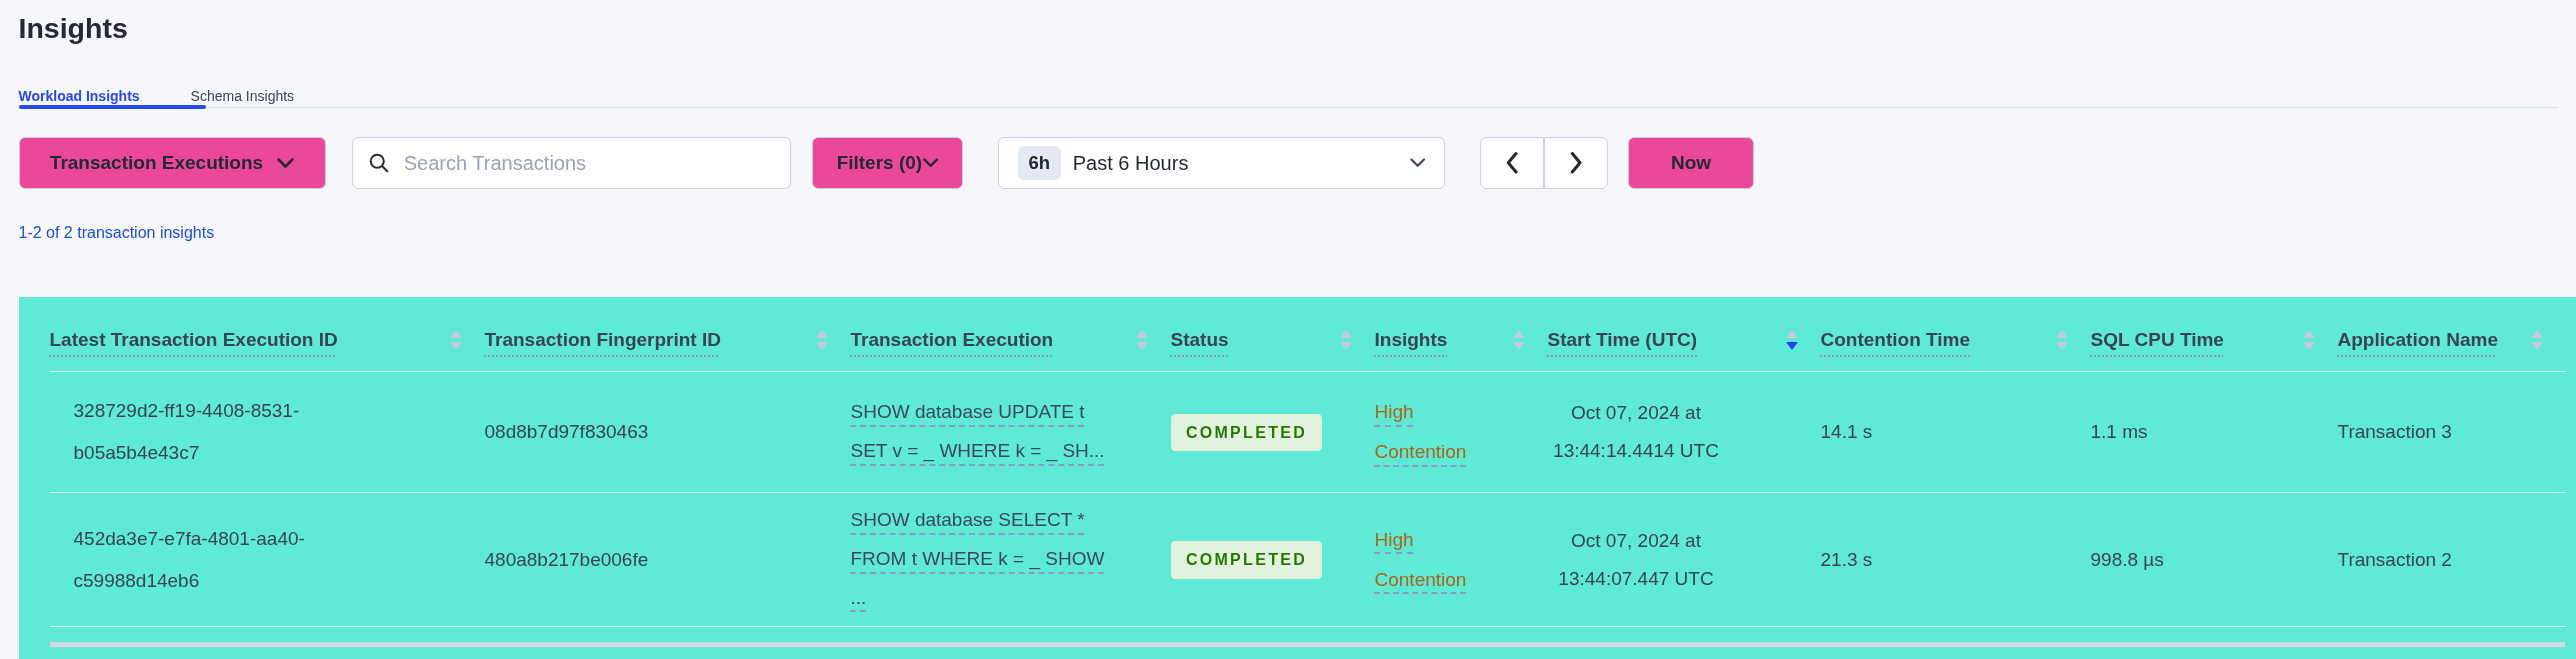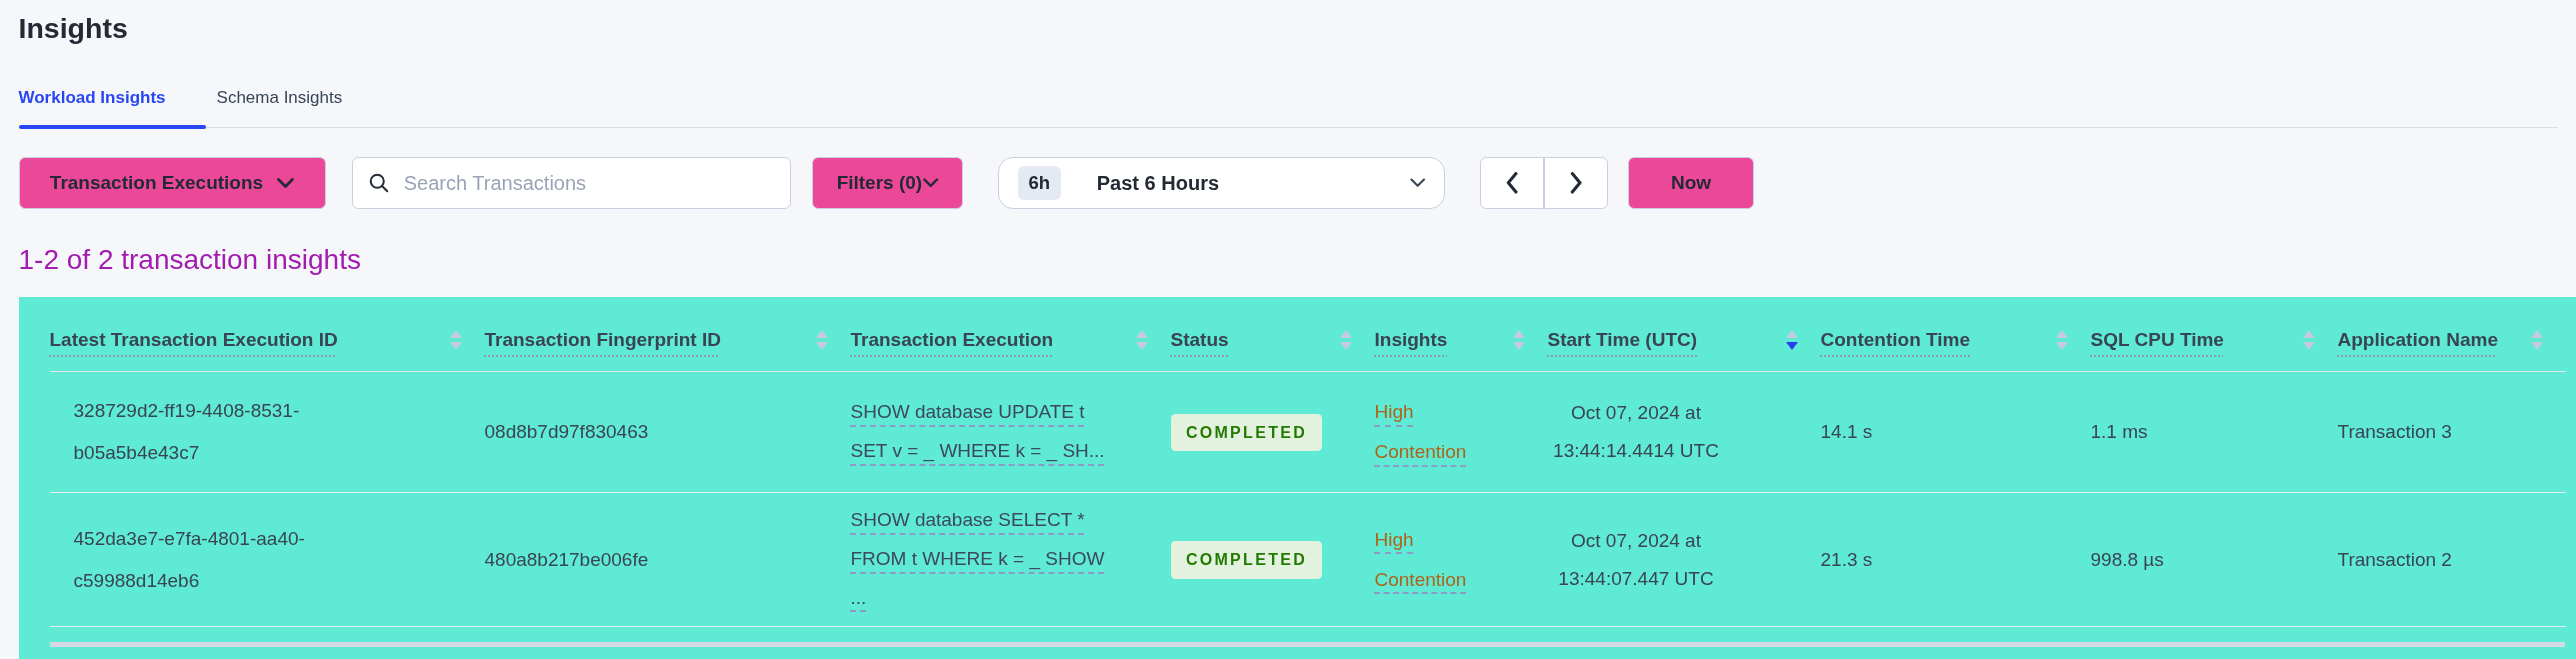--- a/index.html
+++ b/index.html
@@ -11,21 +11,21 @@
     position:relative;
   }
   .content{padding:0 0 0 18.5px;}
 
   
   .page-title{
     font-size:28.5px;font-weight:700;color:#242a35;
     padding-top:12.3px;margin:0;
   }
   .tabs{display:flex;gap:51px;margin-top:43px;}
-  .tab{font-size:17px;color:#394455;cursor:pointer;padding-bottom:17px;}
+  .tab{font-size:14px;color:#394455;cursor:pointer;padding-bottom:1px;}
   .tab.active{color:#2946f5;font-weight:700;}
   .tab-rule{position:relative;height:3.9px;background:transparent;margin-right:18.5px;}
   .tab-rule .grayline{position:absolute;left:0;right:0;top:1.5px;height:1.5px;background:#d9dde6;}
   .tab-rule .active-bar{position:absolute;left:0;top:0;width:187px;height:3.9px;background:#2946f5;border-radius:2.3px;z-index:2;}
 
   
   .toolbar{display:flex;align-items:center;margin-top:28px;height:52px;}
   .btn{
     display:inline-flex;align-items:center;justify-content:center;
     background:#ec4899;border:1.5px solid #c9cfdf;border-radius:6.2px;
@@ -40,40 +40,40 @@
   }
   .search-box input{
     border:none;outline:none;font-size:20px;flex:1;
     font-family:"Liberation Sans","DejaVu Sans",sans-serif;color:#242a35;
     background:transparent;
   }
   .search-box input::placeholder{color:#9aa3b5;}
   .btn-filters{margin-left:21.6px;width:151px;font-weight:700;gap:1px;}
   .time-picker{
     margin-left:35px;display:flex;align-items:center;
-    background:#fff;border:1.5px solid #c9cfdf;border-radius:15px;
+    background:#fff;border:1.5px solid #c9cfdf;border-radius:6px;
     width:447px;height:52px;box-sizing:border-box;padding:0 18.5px;cursor:pointer;
   }
   .time-badge{
     background:#e5e9f2;border-radius:6.2px;padding:6.2px 10.8px;
     font-size:18.5px;font-weight:700;color:#242a35;
   }
-  .time-label{margin-left:36px;font-size:20px;font-weight:bold;}
+  .time-label{margin-left:12px;font-size:20px;}
   .time-picker .chev{margin-left:auto;}
   .nav-arrows{margin-left:35px;display:flex;}
   .nav-btn{
     width:64px;height:52px;background:#fff;border:1.5px solid #c9cfdf;
     display:flex;align-items:center;justify-content:center;box-sizing:border-box;cursor:pointer;
   }
   .nav-btn.prev{border-radius:6.2px 0 0 6.2px;border-right-width:0.8px;}
   .nav-btn.next{border-radius:0 6.2px 6.2px 0;border-left-width:0.8px;}
   .btn-now{margin-left:20px;width:126px;font-weight:700;}
 
   
-  .summary{margin-top:35px;font-size:28px;color:#a21caf;}
+  .summary{margin-top:35px;font-size:16px;color:#1d4ed8;}
 
   
   .card{
     position:absolute;left:18.5px;right:0;top:297px;bottom:0;
     background:#5eead4;
   }
   table.grid{
     border-collapse:collapse;table-layout:fixed;
     margin-left:31px;width:2516px;
   }

